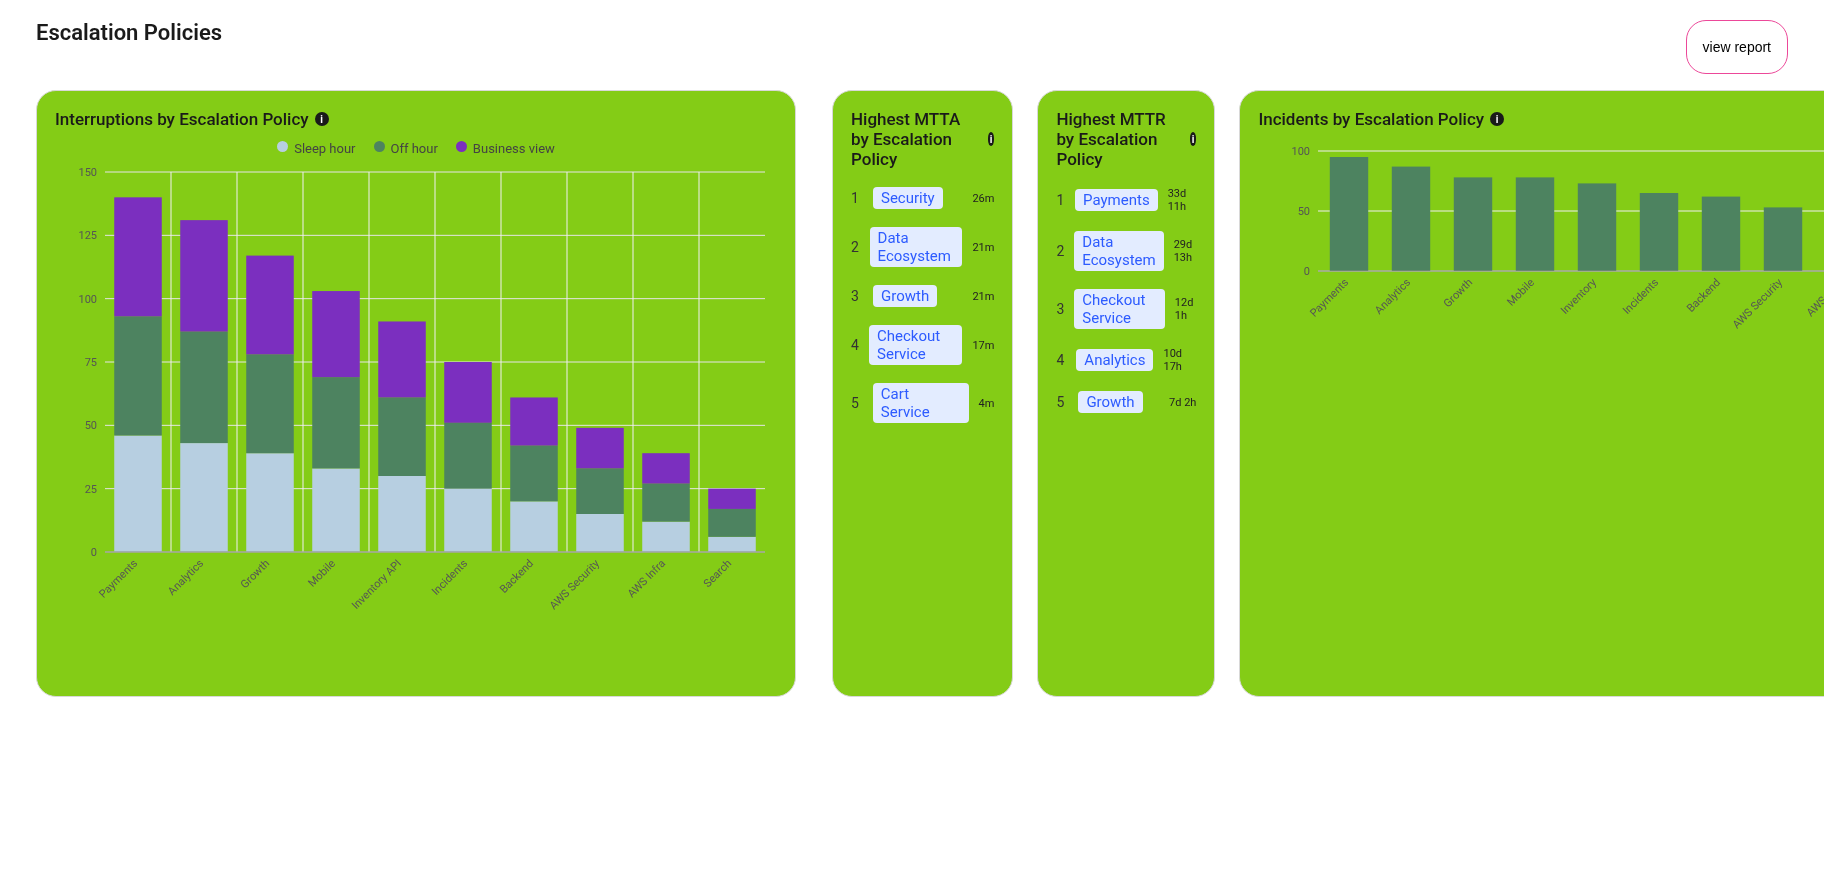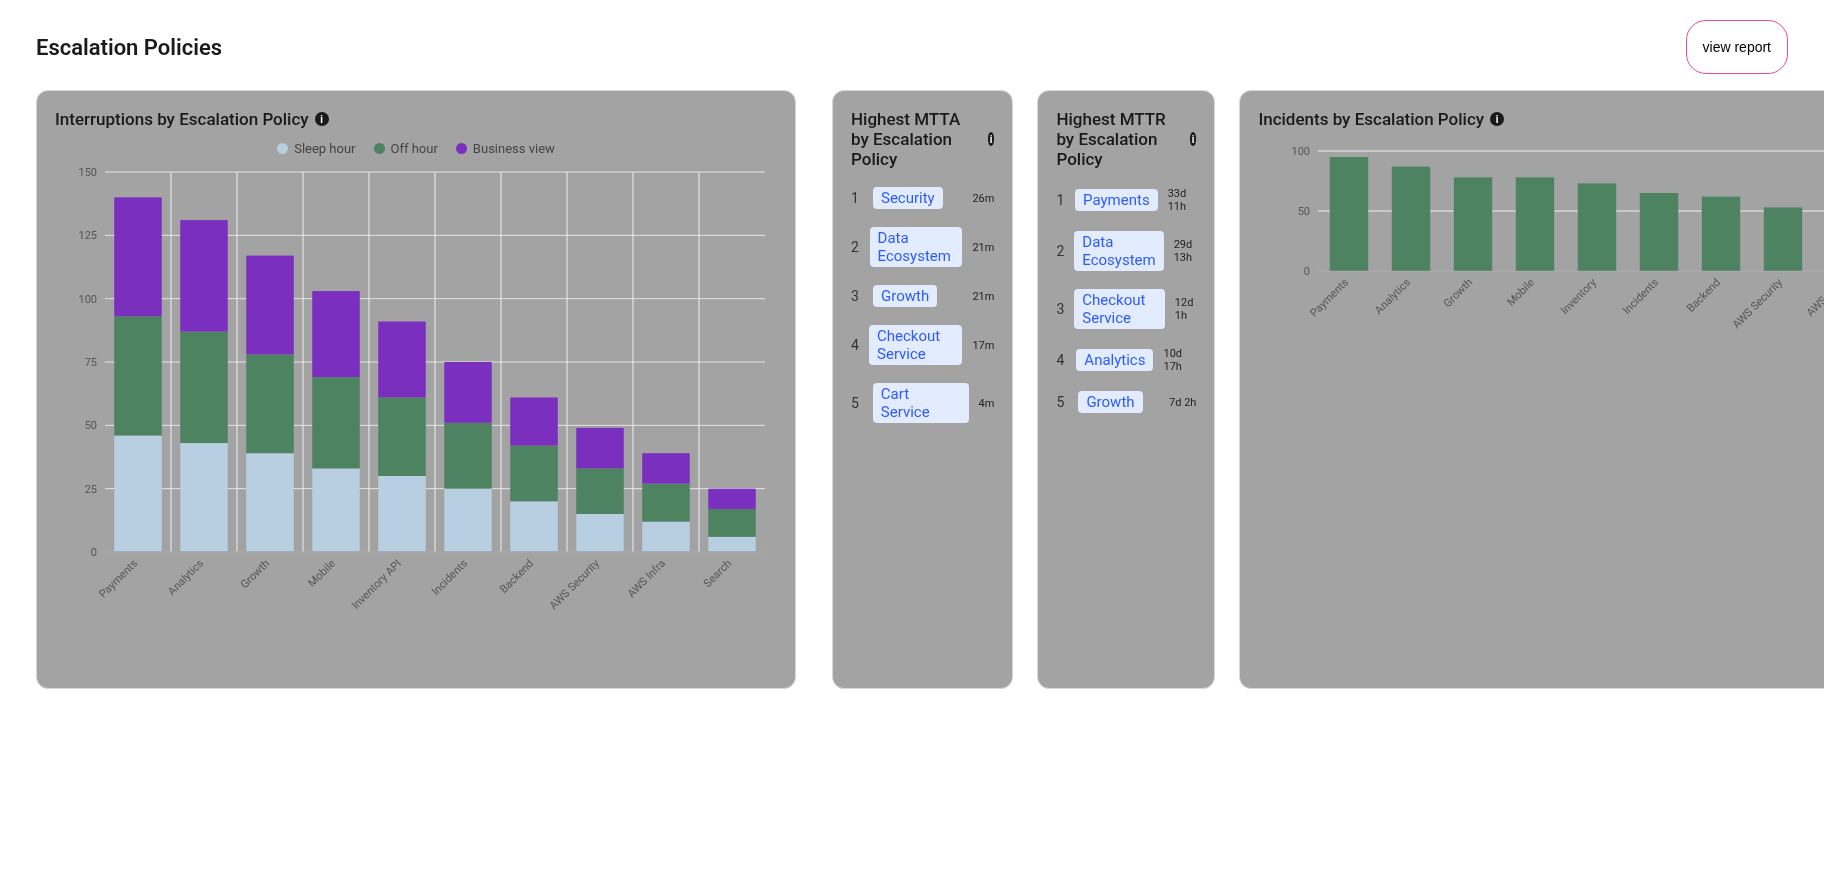--- a/index.html
+++ b/index.html
@@ -1,27 +1,27 @@
 <!DOCTYPE html>
 <html><head>
 <meta charset="utf-8">
 <style>
 * { box-sizing: border-box; margin: 0; padding: 0; }
 body { font-family: -apple-system, BlinkMacSystemFont, "Segoe UI", Roboto, Helvetica, Arial, sans-serif; background: #fff; color: #1a1a1a; padding: 20px 36px; }
-.header { display: flex; justify-content: space-between; align-items: center; margin-bottom: 16px; }
+.header { display: flex; justify-content: space-between; margin-bottom: 16px; }
 .header h1 { font-size: 22px; font-weight: 600; }
 .view-report { border: 1px solid #ec4899; border-radius: 20px; background: #fff; padding: 18px 16px; font-size: 14px; cursor: pointer; }
 .grid { display: grid; grid-template-columns: 760px 1fr; gap: 36px; }
 .col-right { display: flex; flex-direction: row; gap: 24px; }
 .row-top { display: grid; grid-template-columns: 1fr 1fr; gap: 24px; }
-.card { border: 1px solid #d8d8d8; border-radius: 12px; padding: 18px 18px 12px 18px; background: #a3a3a3; }
+.card { border: 1px solid #d8d8d8; border-radius: 20px; padding: 18px 18px 20px 18px; background: #84cc16; }
 .card-title { font-size: 17px; font-weight: 500; display: flex; align-items: center; gap: 6px; margin-bottom: 12px; }
 .info-icon { display: inline-flex; width: 14px; height: 14px; border-radius: 50%; background: #1a1a1a; color: #fff; font-size: 10px; font-weight: 700; align-items: center; justify-content: center; }
 .legend { display: flex; justify-content: center; gap: 18px; font-size: 13px; color: #444; margin-bottom: 6px; }
-.legend-item { display: flex; align-items: center; gap: 6px; }
+.legend-item { display: flex; align-items: flex-start; gap: 6px; }
 .swatch { width: 11px; height: 11px; border-radius: 50%; display: inline-block; }
 .chart-area { position: relative; }
 .tick-label { font-size: 11px; fill: #555; }
 .rank-list { display: flex; flex-direction: column; gap: 18px; margin-top: 18px; }
 .rank-row { display: flex; align-items: center; gap: 10px; font-size: 14px; }
 .rank-num { color: #333; width: 12px; }
 .tag { background: #e3ecff; color: #2d5bff; padding: 2px 8px; border-radius: 4px; font-size: 15px; }
 .rank-val { margin-left: auto; color: #222; font-size: 11px; }
 .bar-label-rot { font-size: 11px; fill: #555; }
 </style>

